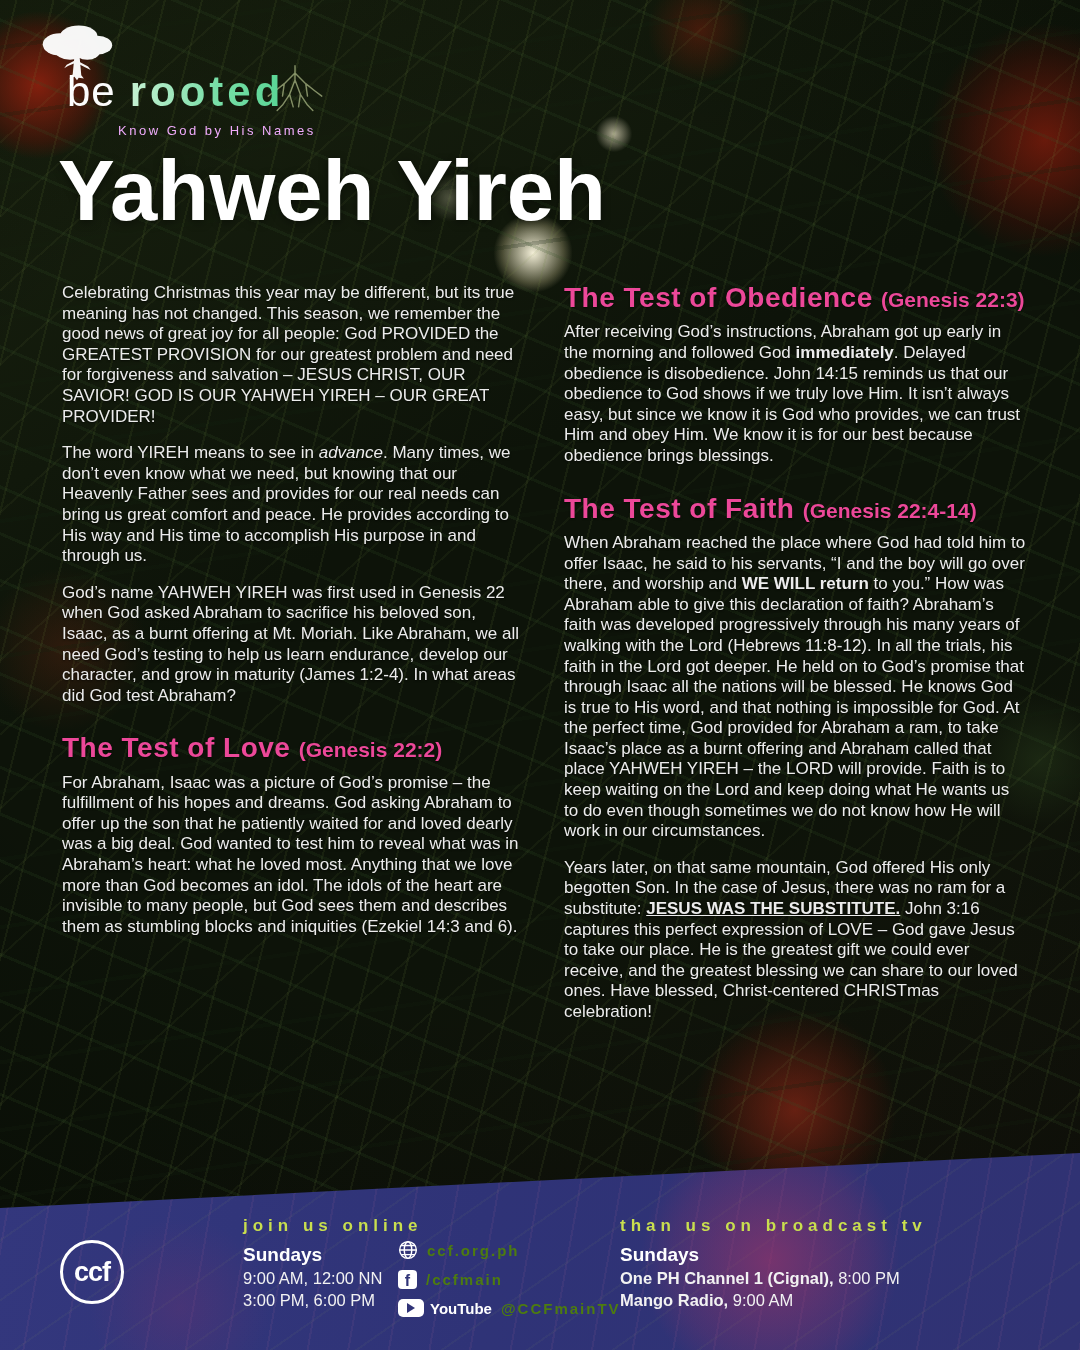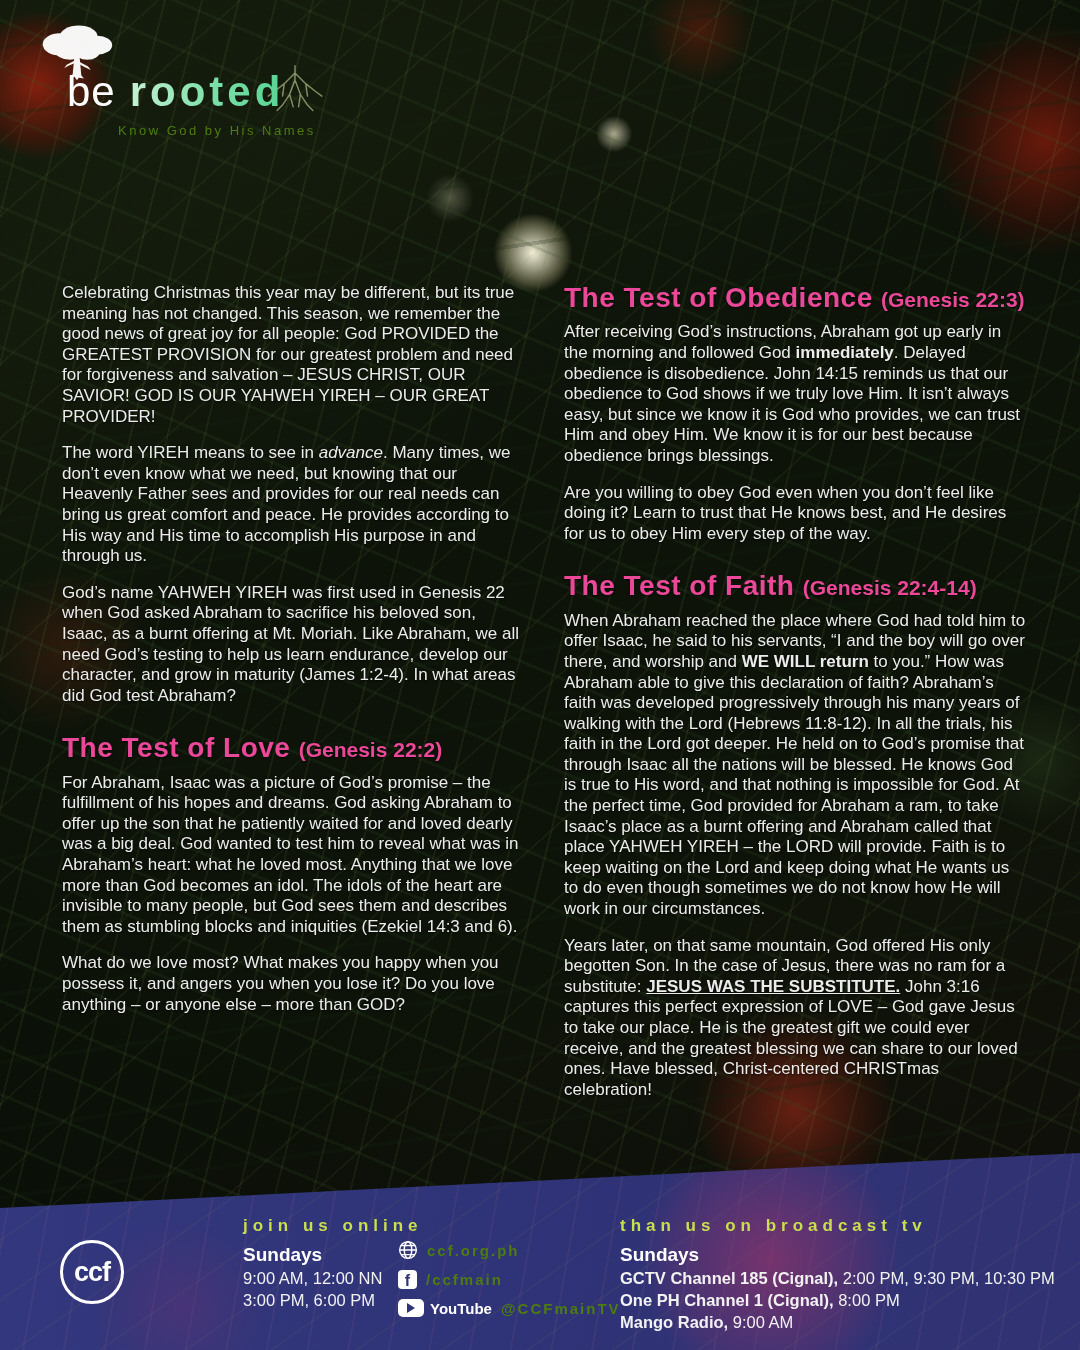--- a/index.html
+++ b/index.html
@@ -36,21 +36,21 @@
   .brand{ position:absolute; left:33px; top:20px; }
   .tree-svg{ position:absolute; left:0; top:2px; width:88px; height:60px; opacity:.96; }
   .roots-svg{ position:absolute; left:226px; top:44px; width:72px; height:50px; opacity:.55; }
   .brand-line{ position:absolute; left:34px; top:48px; white-space:nowrap; }
   .be{ font-size:42px; font-weight:400; color:#fdfdfd; letter-spacing:1px; }
   .rooted{
     font-size:42px; font-weight:800; letter-spacing:4px; margin-left:14px;
     background:linear-gradient(90deg,#c6f0d2, #79dfa8 55%, #58d494);
     -webkit-background-clip:text; background-clip:text; color:transparent;
   }
-  .tagline{ position:absolute; left:85px; top:103px; font-size:13px; letter-spacing:2.5px; color:#4d7c0f; white-space:nowrap; }
+  .tagline{ position:absolute; left:85px; top:103px; font-size:13px; letter-spacing:2.5px; color:#f0abfc; white-space:nowrap; }
   .title{
     position:absolute; left:58px; top:148px; font-size:85px; font-weight:800; color:#ffffff;
     letter-spacing:0; line-height:1; white-space:nowrap; text-shadow:0 2px 10px rgba(0,0,0,.45);
   }
   .subtitle{
     position:absolute; left:62px; top:233px; font-size:20px; font-weight:700;
     letter-spacing:5.5px; color:#a6c8ea; white-space:nowrap;
   }
   
   .col{ position:absolute; top:283px; width:462px; }
@@ -125,33 +125,32 @@
       <g stroke="#dcebad" stroke-width="1.6" fill="none" stroke-linecap="round">
         <path d="M40 2 L40 18 M40 10 L28 22 M40 10 L52 22 M40 18 L34 34 M40 18 L46 34 M28 22 L18 30 M28 22 L26 36 M52 22 L62 30 M52 22 L54 36 M34 34 L26 46 M34 34 L38 48 M46 34 L54 46 M46 34 L44 48 M18 30 L10 36 M62 30 L70 36 M26 46 L20 52 M54 46 L60 52"></path>
       </g>
     </svg>
     <div class="brand-line">
       <span class="be">be</span><span class="rooted">rooted</span>
     </div>
     <div class="tagline">Know God by His Names</div>
   </div>
 
+  <h1 class="title">Yahweh Yireh</h1>
 
   <div class="col col-left">
       <p><span>Celebrating Christmas this year may be different, but its true meaning has not changed. This season, we remember the good news of great joy for all people: God PROVIDED the GREATEST PROVISION for our greatest problem and need for forgiveness and salvation – JESUS CHRIST, OUR SAVIOR! GOD IS OUR YAHWEH YIREH – OUR GREAT PROVIDER!</span></p>
       <p><span>The word YIREH means to see in </span><span class="i">advance</span><span>. Many times, we don’t even know what we need, but knowing that our Heavenly Father sees and provides for our real needs can bring us great comfort and peace. He provides according to His way and His time to accomplish His purpose in and through us.</span></p>
       <p><span>God’s name YAHWEH YIREH was first used in Genesis 22 when God asked Abraham to sacrifice his beloved son, Isaac, as a burnt offering at Mt. Moriah. Like Abraham, we all need God’s testing to help us learn endurance, develop our character, and grow in maturity (James 1:2-4). In what areas did God test Abraham?</span></p>
       <h2><span class="ht">The Test of Love </span><span class="href">(Genesis 22:2)</span></h2>
       <p><span>For Abraham, Isaac was a picture of God’s promise – the fulfillment of his hopes and dreams. God asking Abraham to offer up the son that he patiently waited for and loved dearly was a big deal. God wanted to test him to reveal what was in Abraham’s heart: what he loved most. Anything that we love more than God becomes an idol. The idols of the heart are invisible to many people, but God sees them and describes them as stumbling blocks and iniquities (Ezekiel 14:3 and 6).</span></p>
-      <p><span>What do we love most? What makes you happy when you possess it, and angers you when you lose it? Do you love anything – or anyone else – more than GOD?</span></p>
     </div>
   <div class="col col-right">
       <h2><span class="ht">The Test of Obedience </span><span class="href">(Genesis 22:3)</span></h2>
       <p><span>After receiving God’s instructions, Abraham got up early in the morning and followed God </span><span class="b">immediately</span><span>. Delayed obedience is disobedience. John 14:15 reminds us that our obedience to God shows if we truly love Him. It isn’t always easy, but since we know it is God who provides, we can trust Him and obey Him. We know it is for our best because obedience brings blessings.</span></p>
-      <p><span>Are you willing to obey God even when you don’t feel like doing it? Learn to trust that He knows best, and He desires for us to obey Him every step of the way.</span></p>
       <h2><span class="ht">The Test of Faith </span><span class="href">(Genesis 22:4-14)</span></h2>
       <p><span>When Abraham reached the place where God had told him to offer Isaac, he said to his servants, “I and the boy will go over there, and worship and </span><span class="b">WE WILL return</span><span> to you.”  How was Abraham able to give this declaration of faith? Abraham’s faith was developed progressively through his many years of walking with the Lord (Hebrews 11:8-12). In all the trials, his faith in the Lord got deeper. He held on to God’s promise that through Isaac all the nations will be blessed. He knows God is true to His word, and that nothing is impossible for God. At the perfect time, God provided for Abraham a ram, to take Isaac’s place as a burnt offering and Abraham called that place YAHWEH YIREH – the LORD will provide. Faith is to keep waiting on the Lord and keep doing what He wants us to do even though sometimes we do not know how He will work in our circumstances.</span></p>
       <p><span>Years later, on that same mountain, God offered His only begotten Son. In the case of Jesus, there was no ram for a substitute: </span><span class="b u">JESUS WAS THE SUBSTITUTE.</span><span> John 3:16 captures this perfect expression of LOVE – God gave Jesus to take our place. He is the greatest gift we could ever receive, and the greatest blessing we can share to our loved ones. Have blessed, Christ-centered CHRISTmas celebration!</span></p>
     </div>
 
   <div class="band"></div>
 
   <div class="ccf-logo">
     <span>ccf</span>
   </div>
@@ -185,17 +184,16 @@
           <span class="yt-tri"></span>
         </span>
       <span class="yt-word">YouTube</span>
       <span class="lbl">@CCFmainTV</span>
     </div>
   </div>
 
   <div class="broadcast-block">
     <div class="f-head">than us on broadcast tv</div>
     <div class="f-day">Sundays</div>
-    <div class="f-line"><span class="b">GCTV Channel 185 (Cignal),</span><span> 2:00 PM, 9:30 PM, 10:30 PM</span></div>
     <div class="f-line"><span class="b">One PH Channel 1 (Cignal),</span><span> 8:00 PM</span></div>
     <div class="f-line"><span class="b">Mango Radio,</span><span> 9:00 AM</span></div>
   </div>
 </div>
 
 </body></html>

